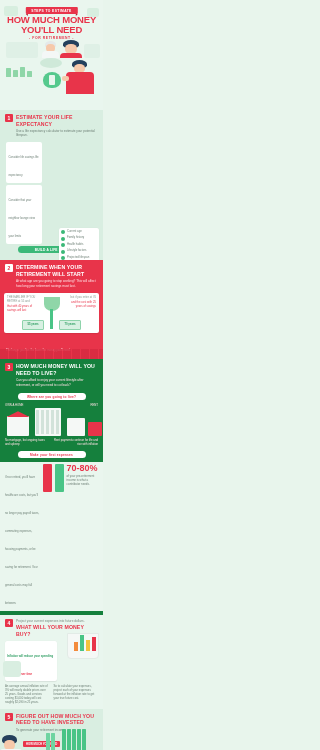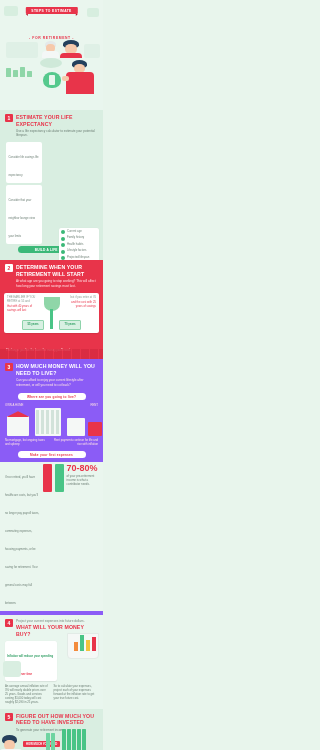--- a/index.html
+++ b/index.html
@@ -4,21 +4,21 @@
 <style>
   html,body{margin:0;padding:0;background:#e8f5ec;}
   body{width:103px;height:750px;overflow:hidden;font-family:"Liberation Sans",sans-serif;}
   .page{position:relative;width:103px;height:750px;background:#eaf6ee;overflow:hidden;}
 
   
   .sec{position:relative;width:103px;box-sizing:border-box;}
   .bg-mint{background:#e9f6ee;}
   .bg-mintdark{background:#d9eee1;}
   .bg-red{background:#e8344a;}
-  .bg-green{background:#8b5cf6;}
+  .bg-green{background:#15803d;}
 
   .num{display:inline-flex;align-items:center;justify-content:center;
        width:8px;height:8px;border-radius:1px;background:#e8344a;color:#fff;
        font-size:5px;font-weight:bold;line-height:8px;flex:0 0 auto;}
   .num.white{background:#ffffff;color:#e8344a;}
 
   .hdrow{display:flex;gap:3px;align-items:flex-start;padding:4px 5px 2px 5px;}
   .htitle{font-size:5.2px;font-weight:bold;line-height:1.25;letter-spacing:.1px;
           text-transform:uppercase;color:#e8344a;}
   .htitle.w{color:#ffffff;}
@@ -77,20 +77,24 @@
 </head>
 <body>
 
 <div class="page">
 
   <div class="sec header">
     <div class="art" style="left:4px;top:6px;width:14px;height:10px;background:#d7eedf;border-radius:2px;"></div>
     <div class="art" style="right:4px;top:8px;width:12px;height:9px;background:#d7eedf;border-radius:2px;"></div>
 
     <div class="ribbon">STEPS TO ESTIMATE</div>
+    <div class="bigtitle">
+      <div>HOW MUCH MONEY</div>
+      <div>YOU'LL NEED</div>
+    </div>
     <div class="subrule">- FOR RETIREMENT -</div>
 
     <div class="art" style="left:6px;top:42px;width:32px;height:16px;background:#dff0e6;border-radius:2px;"></div>
     <div class="art hair grey" style="left:45px;top:41px;width:11px;height:7px;"></div>
     <div class="art skin" style="left:46px;top:44px;width:9px;height:8px;"></div>
     <div class="art shirtwhite" style="left:42px;top:51px;width:17px;height:7px;"></div>
     <div class="art hair" style="left:63px;top:40px;width:16px;height:8px;"></div>
     <div class="art skin" style="left:65px;top:44px;width:12px;height:10px;"></div>
     <div class="art shirtred" style="left:60px;top:53px;width:22px;height:5px;"></div>
     <div class="art" style="left:84px;top:44px;width:16px;height:14px;background:#dff0e6;border-radius:2px;"></div>

